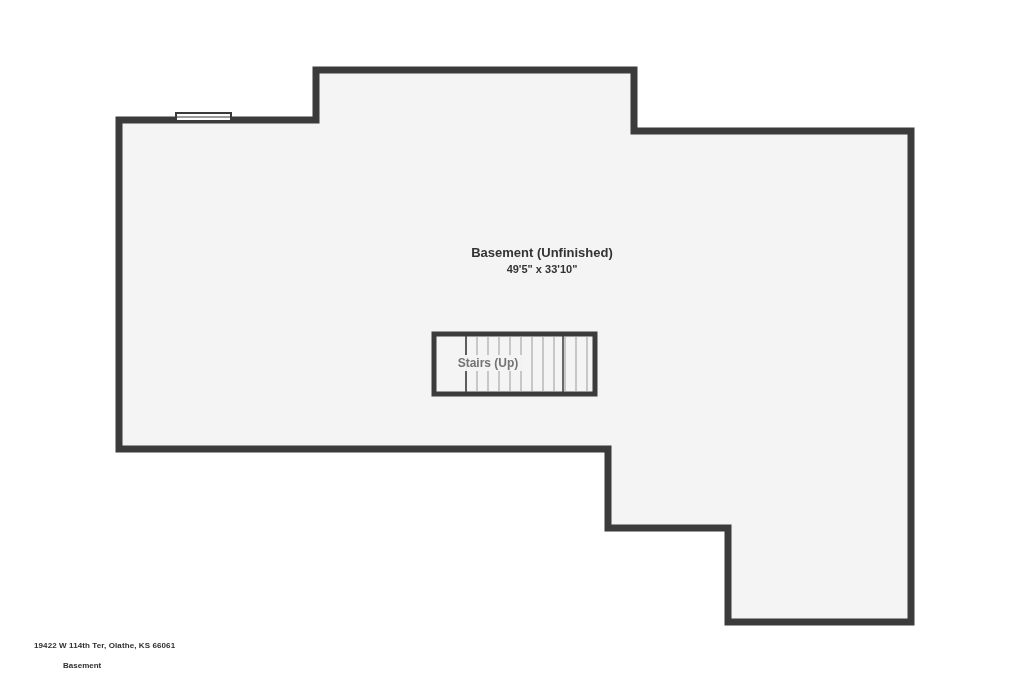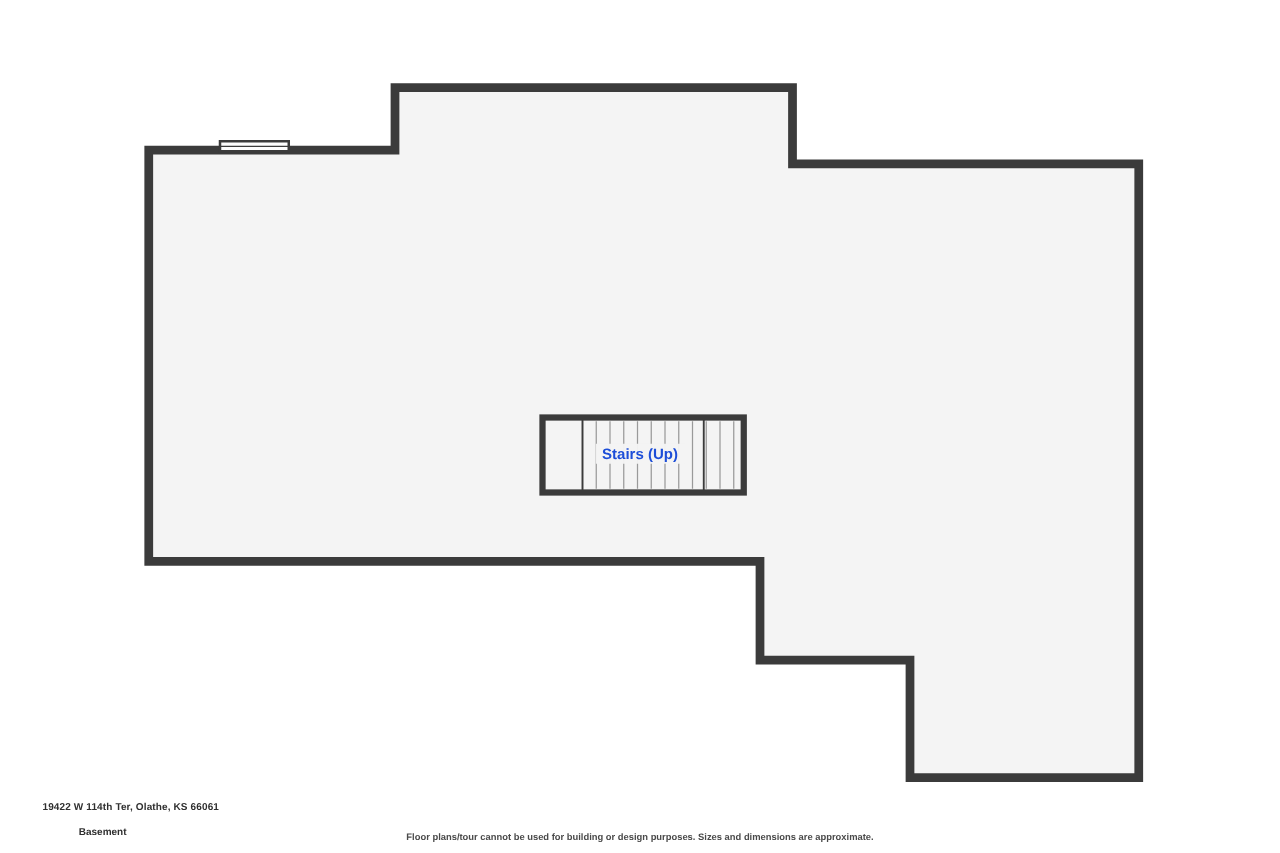--- a/index.html
+++ b/index.html
@@ -46,26 +46,26 @@
   }
   .room-label .room-dims {
     display: block;
     font-size: 11px;
     font-weight: bold;
     color: #333333;
   }
 
   .stairs-label {
     position: absolute;
-    left: 512px;
+    left: 488px;
     top: 363px;
     transform: translate(-50%, -50%);
     font-size: 12px;
     font-weight: bold;
-    color: #1d4ed8;
+    color: #737373;
     white-space: nowrap;
     background: rgba(244,244,244,0.96);
     padding: 1px 5px;
   }
 
   
   .footer-address {
     position: absolute;
     left: 22px;
     top: 641px;
@@ -137,20 +137,23 @@
         <line x1="554" y1="337" x2="554" y2="391"></line>
         <line x1="565" y1="337" x2="565" y2="391"></line>
         <line x1="576" y1="337" x2="576" y2="391"></line>
         <line x1="587" y1="337" x2="587" y2="391"></line>
       </g>
       <line x1="466" y1="336" x2="466" y2="392" stroke="#3b3b3b" stroke-width="1.5"></line>
       <line x1="563" y1="336" x2="563" y2="392" stroke="#3b3b3b" stroke-width="1.5"></line>
     </g>
   </svg>
 
+  <div class="room-label" style="left:542px; top:260px;">
+    <span class="room-name">Basement (Unfinished)</span>
+    <span class="room-dims">49'5" x 33'10"</span>
+  </div>
 
   <div class="stairs-label">Stairs (Up)</div>
 
   <div class="footer-address">19422 W 114th Ter, Olathe, KS 66061</div>
   <div class="footer-level">Basement</div>
-  <div class="footer-disclaimer">Floor plans/tour cannot be used for building or design purposes. Sizes and dimensions are approximate.</div>
 
 </div>
 
 </body></html>

